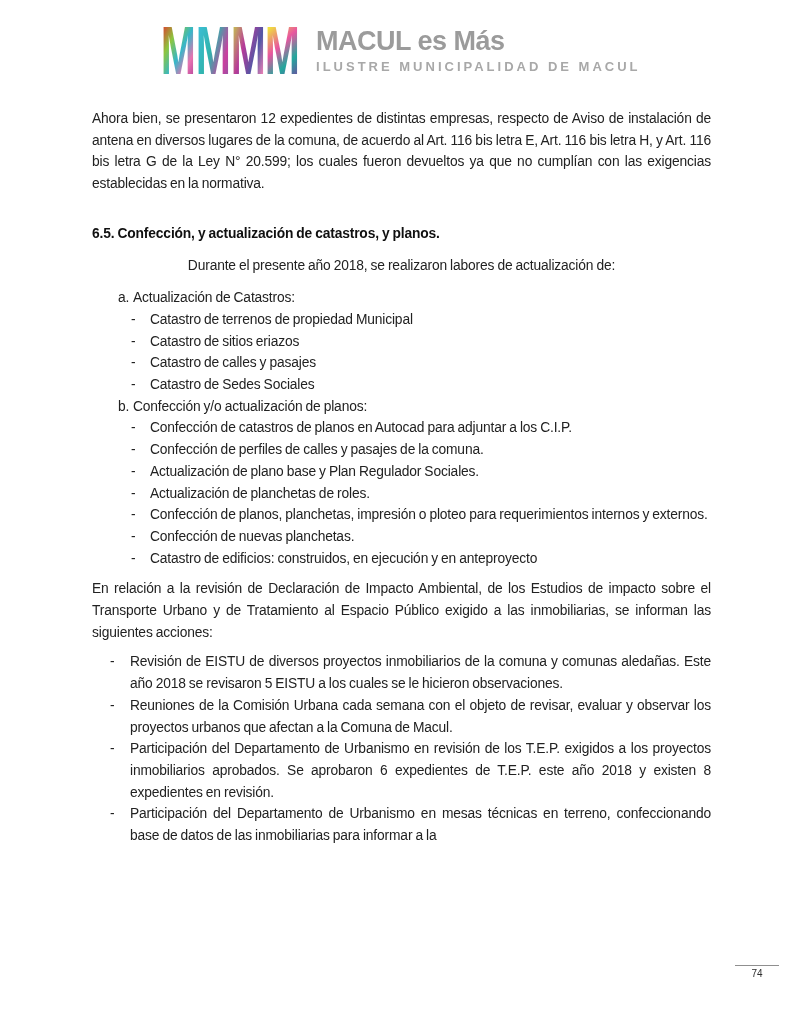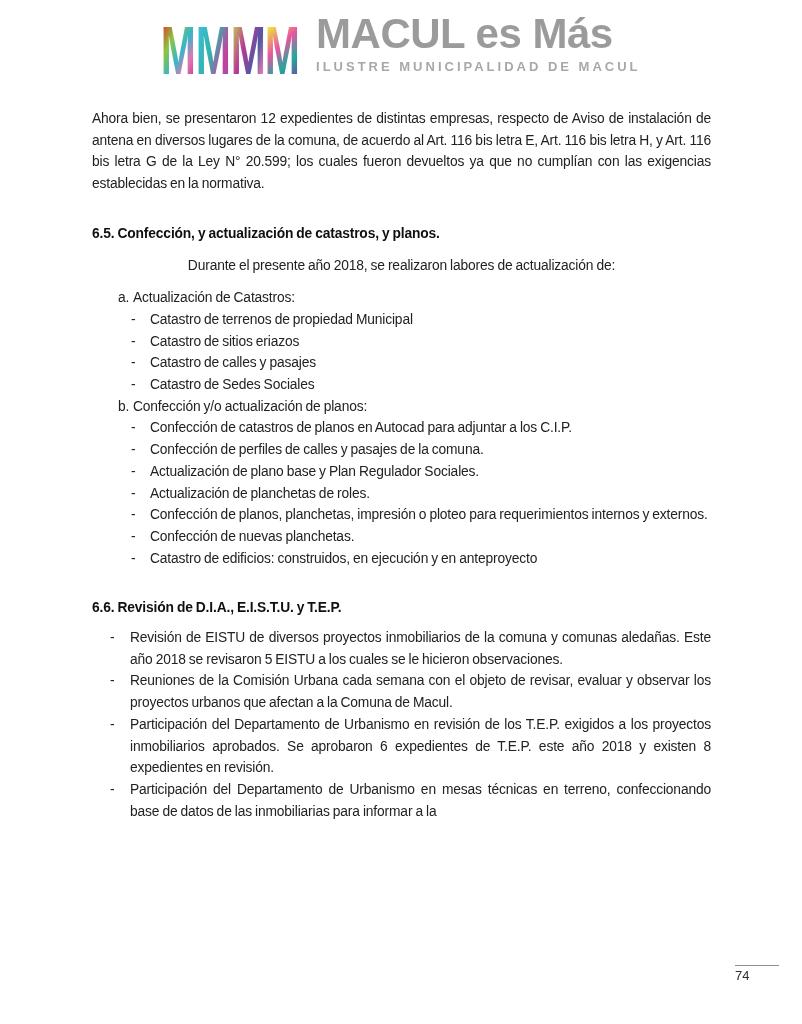--- a/index.html
+++ b/index.html
@@ -21,21 +21,21 @@
     display:inline-block;transform:scaleX(0.62);transform-origin:center bottom;
     margin:0 -11px;
     -webkit-background-clip:text;background-clip:text;
     color:transparent;-webkit-text-fill-color:transparent;
   }
   .m1{background-image:linear-gradient(130deg,#d8452e 5%,#8cc63f 30%,#35b7c9 55%,#e873b0 78%,#b2439b 100%);}
   .m2{background-image:linear-gradient(115deg,#3fc0dc 0%,#2fb3ab 45%,#cb3f9f 78%,#8a56a5 100%);}
   .m3{background-image:linear-gradient(115deg,#c8d845 0%,#b73a99 38%,#5157a5 68%,#e57fb4 92%);}
   .m4{background-image:linear-gradient(150deg,#f0e13c 8%,#e8559f 42%,#22a89c 72%,#6f4ba1 100%);}
   .logo-text{display:flex;flex-direction:column;align-items:flex-start;margin-left:16px;padding-bottom:1px;}
-  .logo-title{font-size:42px;font-weight:700;color:#9b9b9b;letter-spacing:-0.5px;line-height:1;white-space:nowrap;}
+  .logo-title{font-size:27px;font-weight:700;color:#9b9b9b;letter-spacing:-0.5px;line-height:1;white-space:nowrap;}
   .logo-subtitle{font-size:13px;font-weight:700;color:#a8a8a8;letter-spacing:3px;margin-top:4px;white-space:nowrap;}
   
   .content{
     padding:0 91px 0 92px;
     font-size:13.8px;line-height:21.7px;color:#222222;
     letter-spacing:-0.15px;word-spacing:-0.6px;
     text-align:justify;
   }
   .para{margin:0;}
   .p-intro{margin-top:33px;}
@@ -51,21 +51,21 @@
   .txt{flex:1 1 auto;min-width:0;}
   
   .l1 .mk{margin-left:26px;width:15px;}
   
   .l2 .mk{margin-left:39px;width:19px;}
   
   .bullet .mk{margin-left:18px;width:20px;}
   .bullet .txt{text-align:justify;}
   
   .footer-rule{position:absolute;top:965px;left:735px;width:44px;height:0;border-top:1.5px solid #8f8f8f;}
-  .page-number{position:absolute;top:968px;left:735px;width:44px;text-align:left;font-size:13px;color:#2e2e2e;}
+  .page-number{position:absolute;top:968px;left:735px;width:44px;text-align:center;font-size:10px;color:#2e2e2e;}
 </style>
 </head>
 <body>
 
 <div class="page">
 
   <header class="logo">
     <div class="logo-ms">
       <span class="logo-m m1">M</span>
       <span class="logo-m m2">M</span>
@@ -133,21 +133,21 @@
       <div class="row l2">
         <span class="mk">-</span>
         <span class="txt">Confección de nuevas planchetas.</span>
       </div>
       <div class="row l2">
         <span class="mk">-</span>
         <span class="txt">Catastro de edificios: construidos, en ejecución y en anteproyecto</span>
       </div>
     </div>
 
-    <h2 class="heading h-66">6.6. Revisión de D.I.A., E.I.S.T.U. y T.E.P.</h2>
+    <p class="para p-66">En relación a la revisión de Declaración de Impacto Ambiental, de los Estudios de impacto sobre el Transporte Urbano y de Tratamiento al Espacio Público exigido a las inmobiliarias, se informan las siguientes acciones:</p>
 
     <div class="bullets">
       <div class="row bullet">
         <span class="mk">-</span>
         <span class="txt">Revisión de EISTU de diversos proyectos inmobiliarios de la comuna y comunas aledañas. Este año 2018 se revisaron 5 EISTU a los cuales se le hicieron observaciones.</span>
       </div>
       <div class="row bullet">
         <span class="mk">-</span>
         <span class="txt">Reuniones de la Comisión Urbana cada semana con el objeto de revisar, evaluar y observar los proyectos urbanos que afectan a la Comuna de Macul.</span>
       </div>

